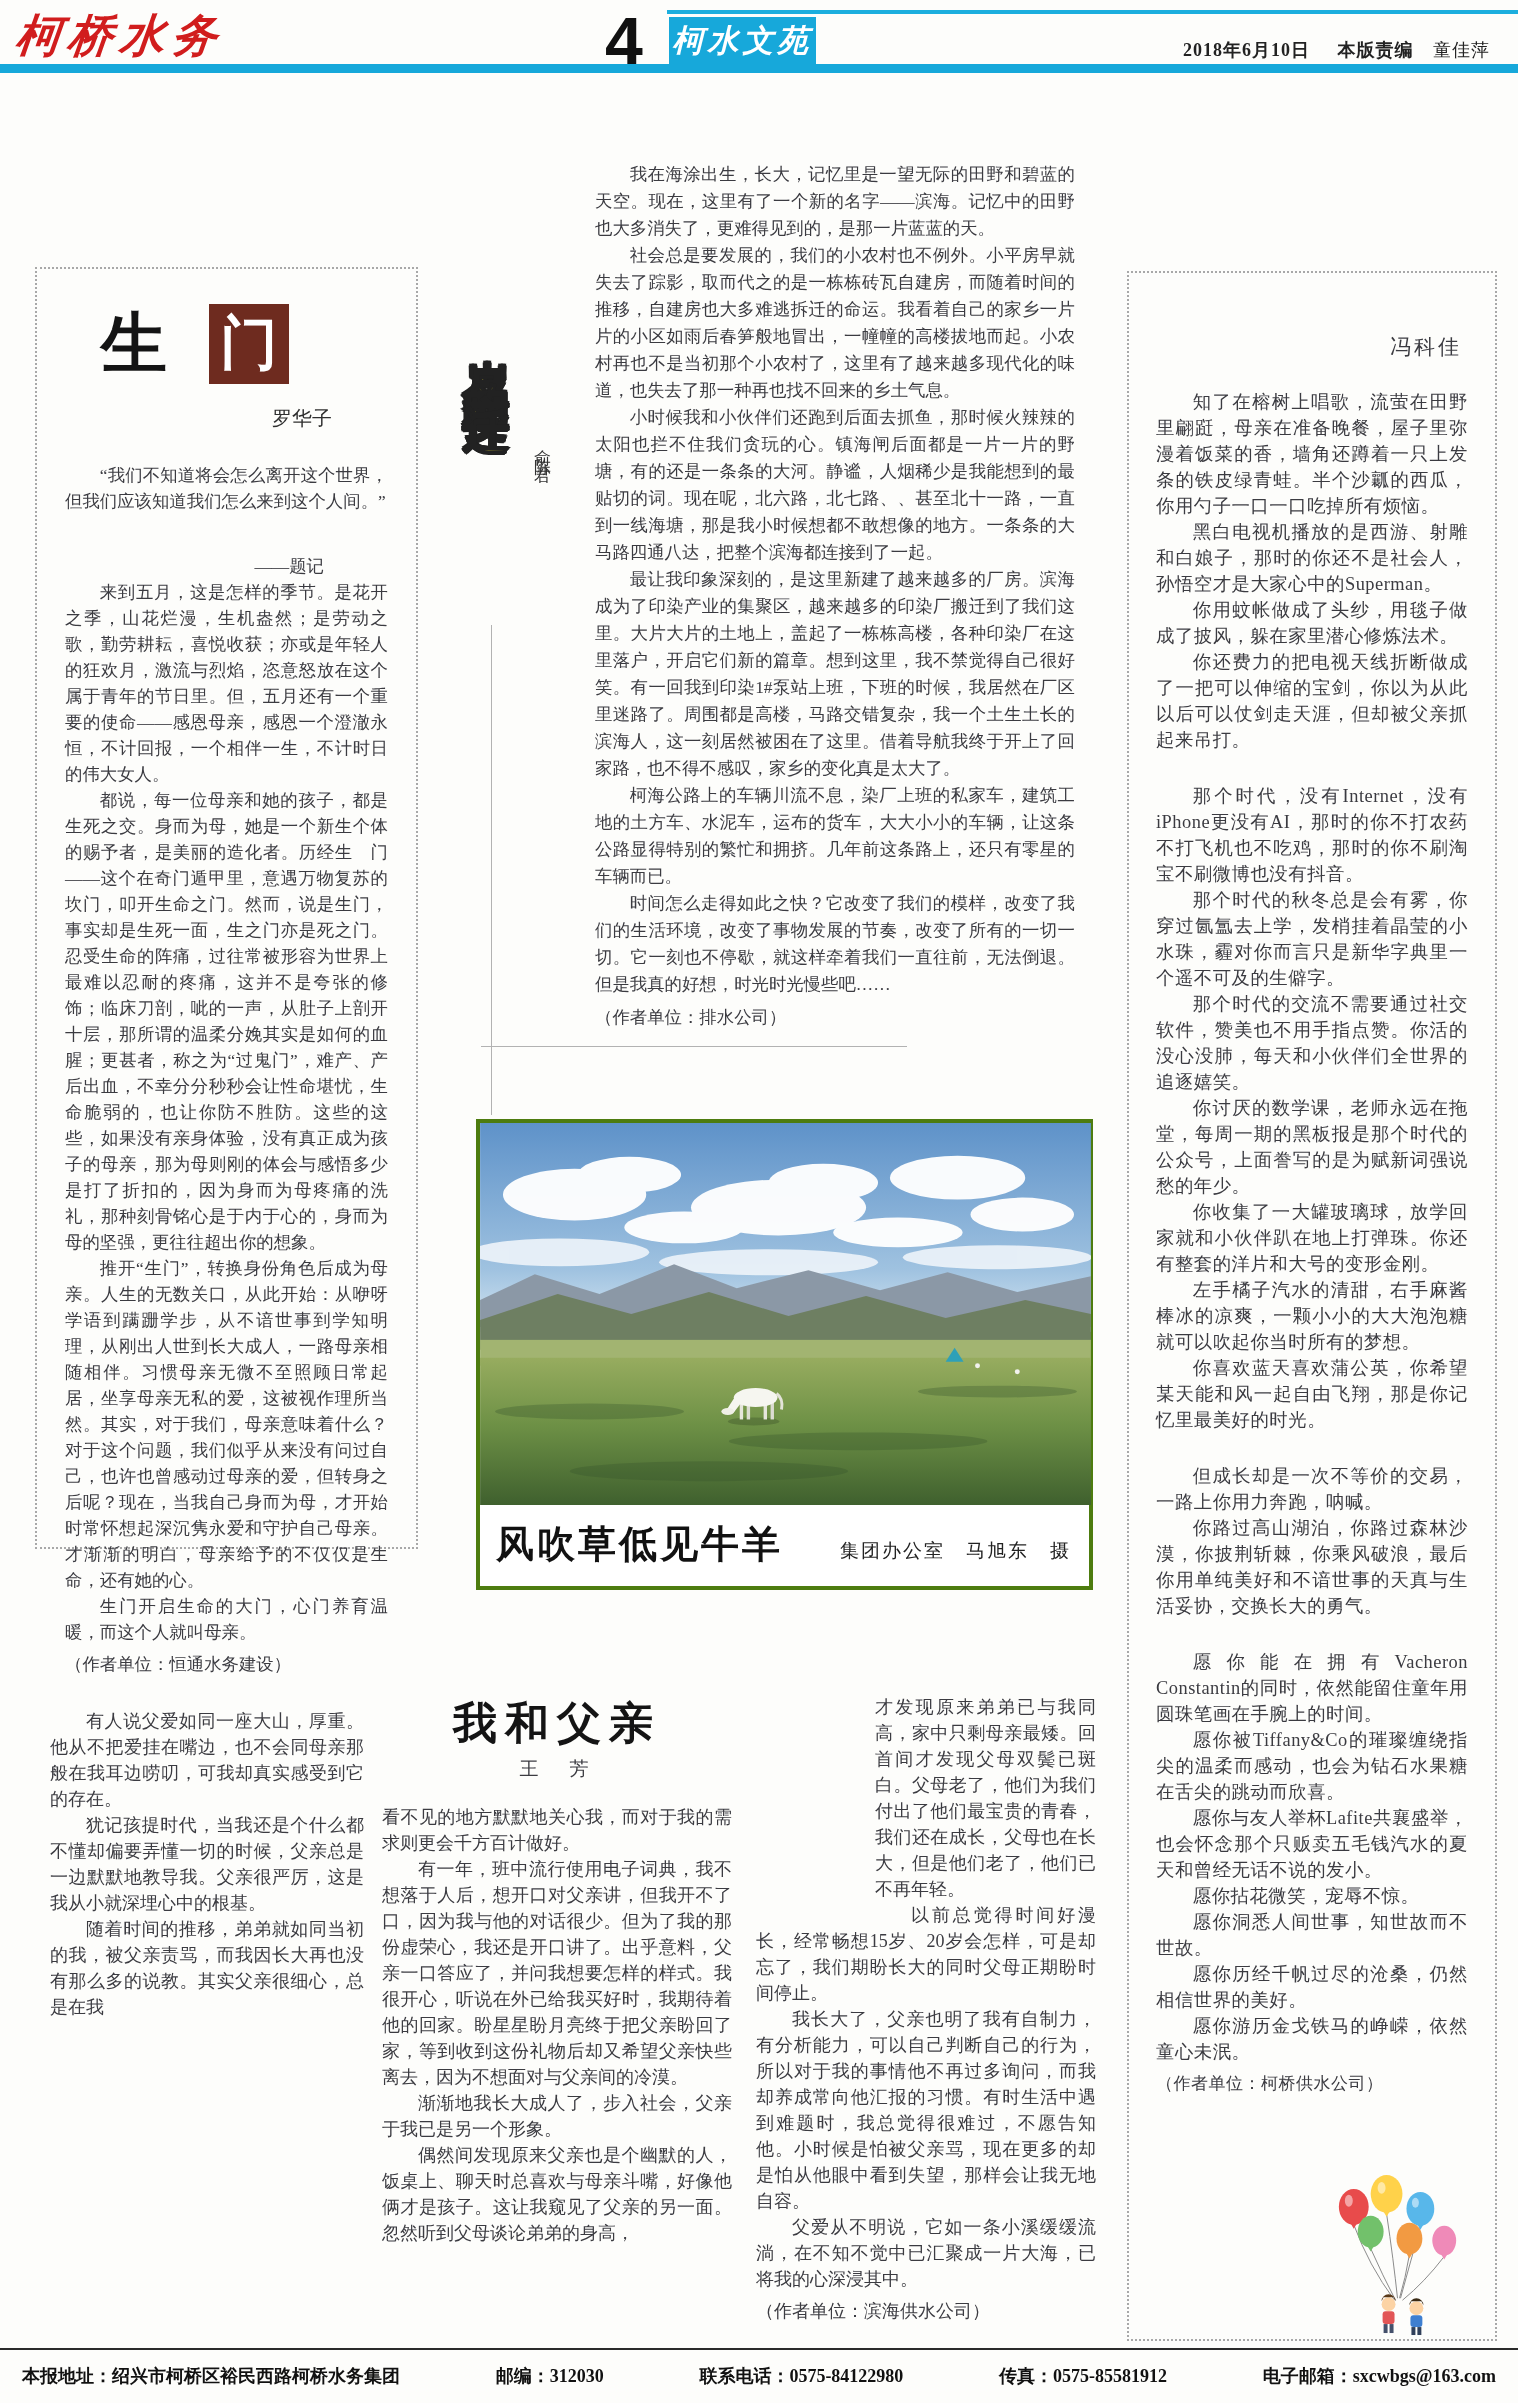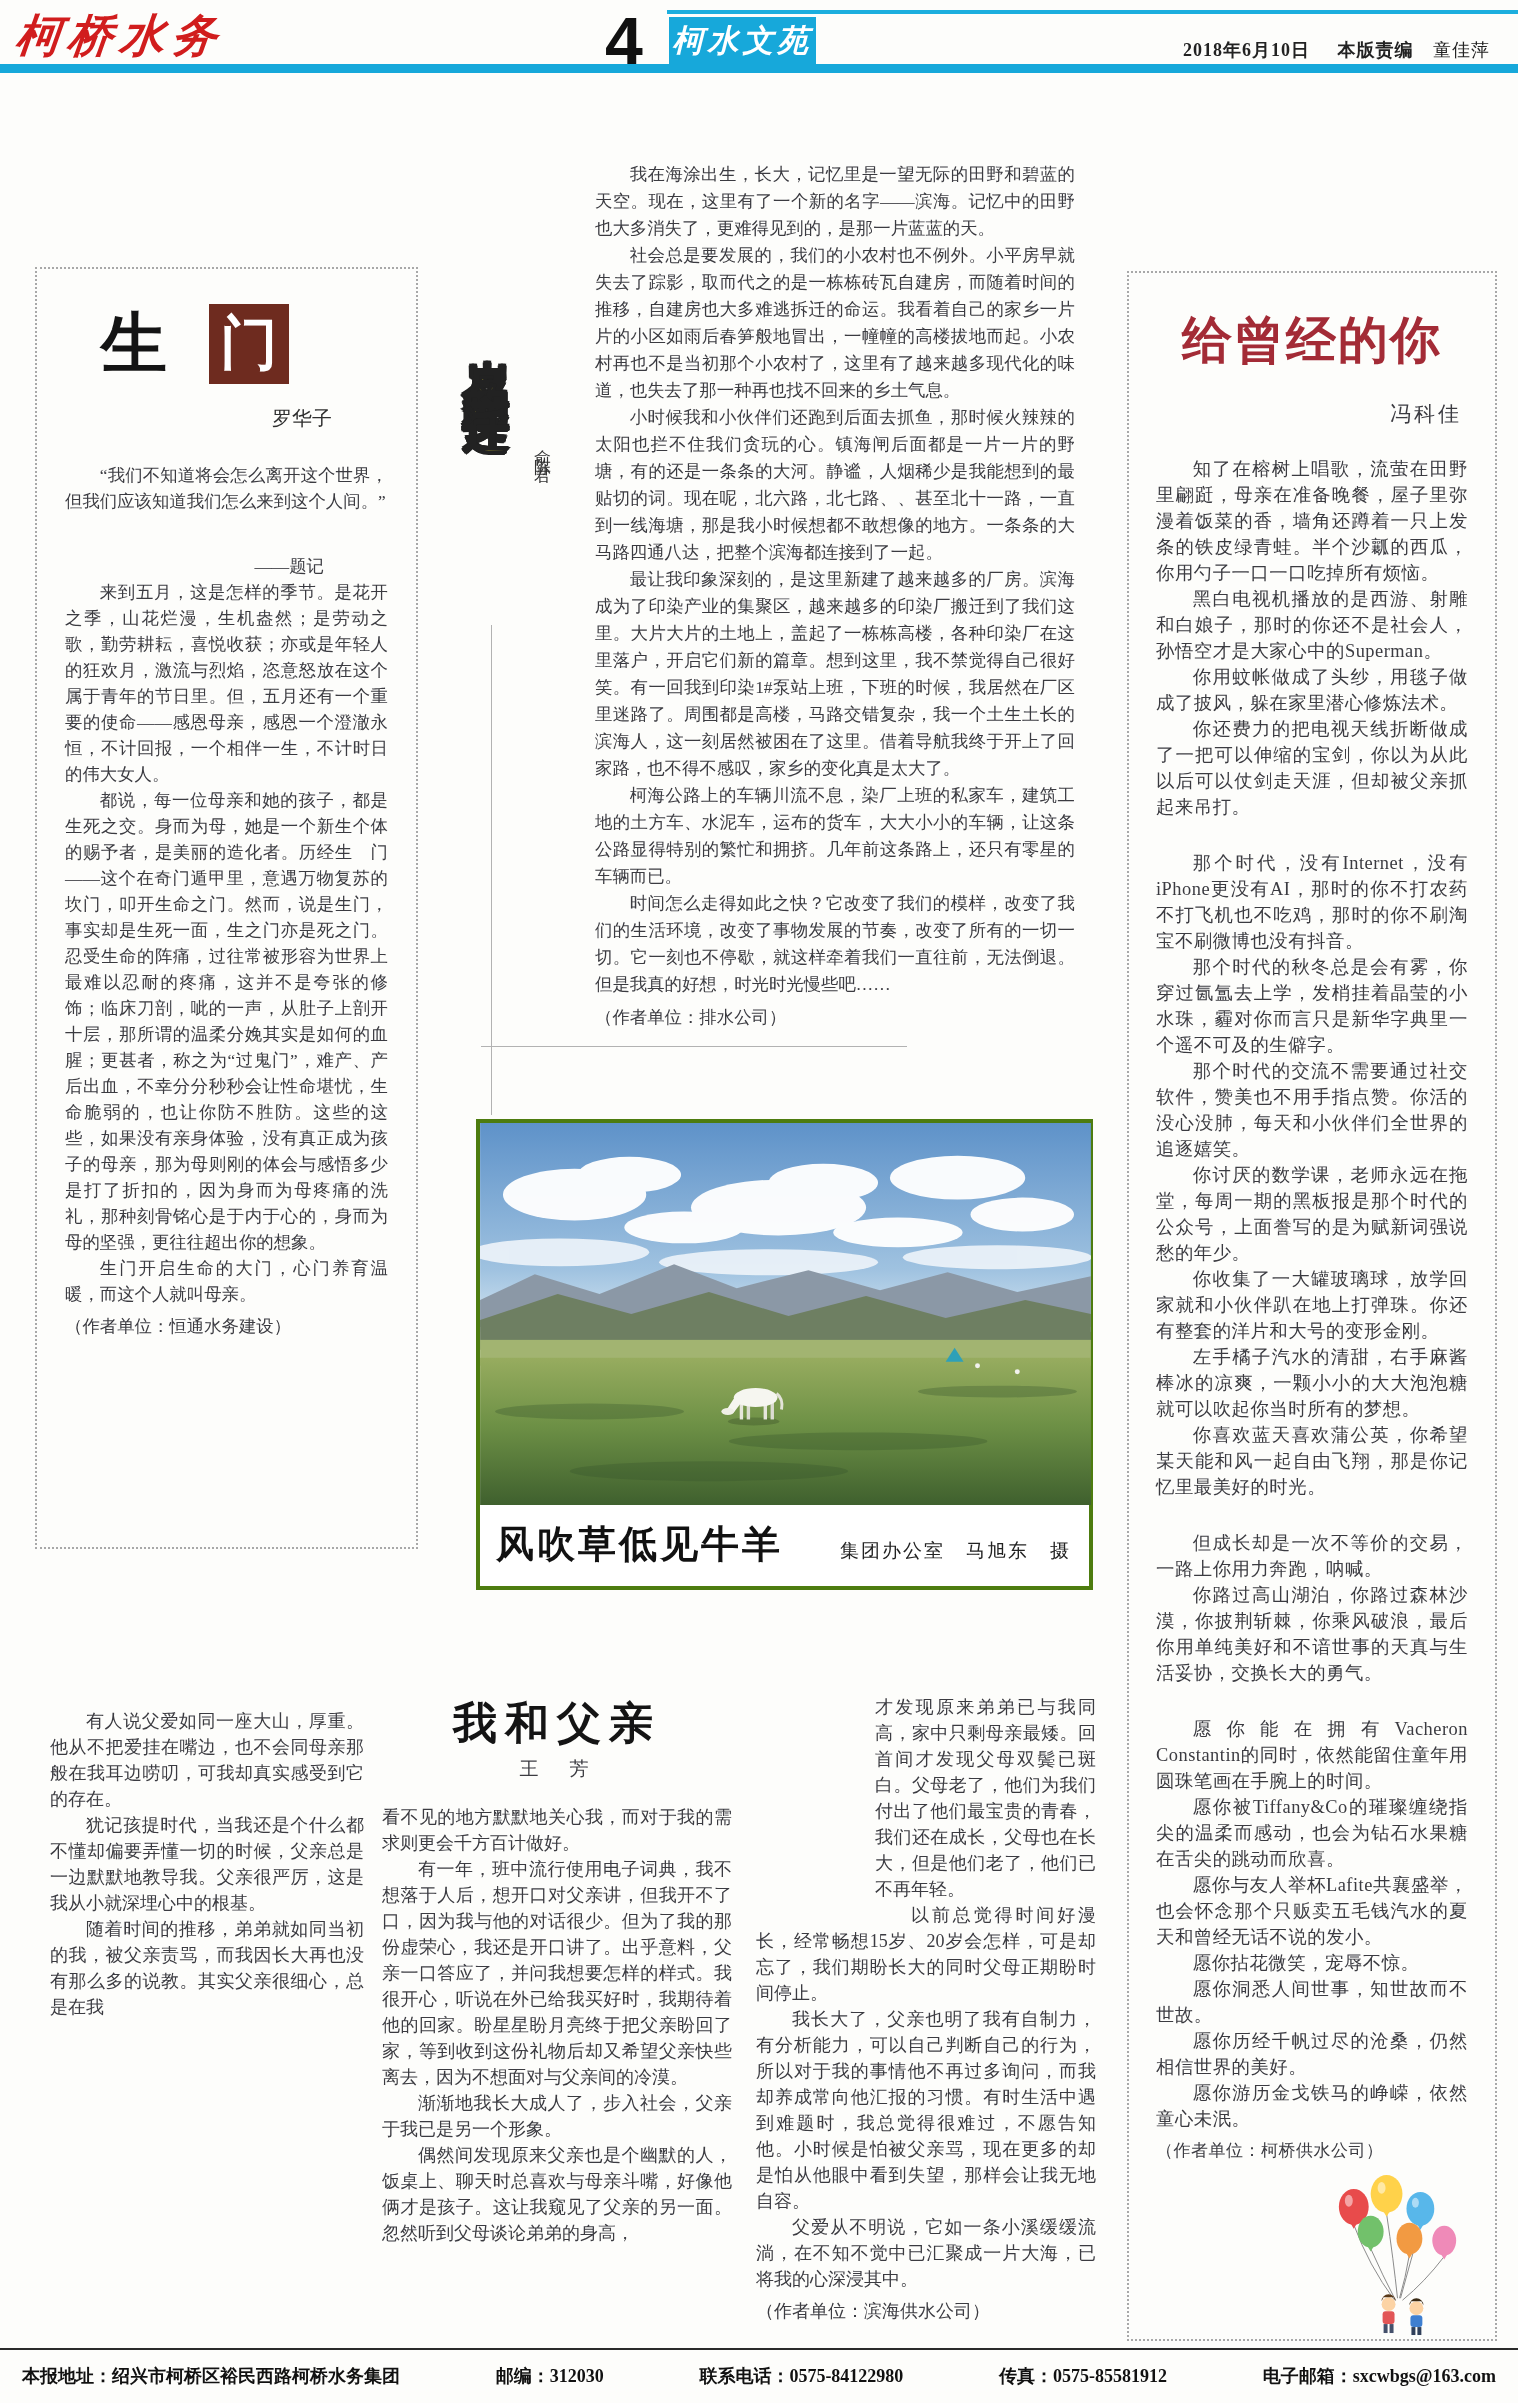--- a/index.html
+++ b/index.html
@@ -143,20 +143,21 @@
     <div class="sm-title-row">
       <span class="sm-title-main">生</span>
       <span class="sm-title-boxed">门</span>
     </div>
     <div class="sm-author">罗华子</div>
     <div class="sm-body a-body">
       <p class="epigraph">“我们不知道将会怎么离开这个世界，但我们应该知道我们怎么来到这个人间。”</p>
       <p class="epigraph-credit">——题记</p>
       <p>来到五月，这是怎样的季节。是花开之季，山花烂漫，生机盎然；是劳动之歌，勤劳耕耘，喜悦收获；亦或是年轻人的狂欢月，激流与烈焰，恣意怒放在这个属于青年的节日里。但，五月还有一个重要的使命——感恩母亲，感恩一个澄澈永恒，不计回报，一个相伴一生，不计时日的伟大女人。</p>
       <p>都说，每一位母亲和她的孩子，都是生死之交。身而为母，她是一个新生个体的赐予者，是美丽的造化者。历经生　门——这个在奇门遁甲里，意遇万物复苏的坎门，叩开生命之门。然而，说是生门，事实却是生死一面，生之门亦是死之门。忍受生命的阵痛，过往常被形容为世界上最难以忍耐的疼痛，这并不是夸张的修饰；临床刀剖，呲的一声，从肚子上剖开十层，那所谓的温柔分娩其实是如何的血腥；更甚者，称之为“过鬼门”，难产、产后出血，不幸分分秒秒会让性命堪忧，生命脆弱的，也让你防不胜防。这些的这些，如果没有亲身体验，没有真正成为孩子的母亲，那为母则刚的体会与感悟多少是打了折扣的，因为身而为母疼痛的洗礼，那种刻骨铭心是于内于心的，身而为母的坚强，更往往超出你的想象。</p>
+      <p>推开“生门”，转换身份角色后成为母亲。人生的无数关口，从此开始：从咿呀学语到蹒跚学步，从不谙世事到学知明理，从刚出人世到长大成人，一路母亲相随相伴。习惯母亲无微不至照顾日常起居，坐享母亲无私的爱，这被视作理所当然。其实，对于我们，母亲意味着什么？对于这个问题，我们似乎从来没有问过自己，也许也曾感动过母亲的爱，但转身之后呢？现在，当我自己身而为母，才开始时常怀想起深沉隽永爱和守护自己母亲。才渐渐的明白，母亲给予的不仅仅是生命，还有她的心。</p>
       <p>生门开启生命的大门，心门养育温暖，而这个人就叫母亲。</p>
       <p class="attr">（作者单位：恒通水务建设）</p>
     </div>
   </div>
 
   <div class="vtitle">岁月的变迁</div>
   <div class="vauthor">俞陈君</div>
   <div class="sep-v"></div>
   <div class="sep-h"></div>
   <div class="suiyue-text a-body">
@@ -248,21 +249,20 @@
       <div class="fq-spacer"></div>
       <p class="noindent">才发现原来弟弟已与我同高，家中只剩母亲最矮。回首间才发现父母双鬓已斑白。父母老了，他们为我们付出了他们最宝贵的青春，我们还在成长，父母也在长大，但是他们老了，他们已不再年轻。</p>
       <p>以前总觉得时间好漫长，经常畅想15岁、20岁会怎样，可是却忘了，我们期盼长大的同时父母正期盼时间停止。</p>
       <p>我长大了，父亲也明了我有自制力，有分析能力，可以自己判断自己的行为，所以对于我的事情他不再过多询问，而我却养成常向他汇报的习惯。有时生活中遇到难题时，我总觉得很难过，不愿告知他。小时候是怕被父亲骂，现在更多的却是怕从他眼中看到失望，那样会让我无地自容。</p>
       <p>父爱从不明说，它如一条小溪缓缓流淌，在不知不觉中已汇聚成一片大海，已将我的心深浸其中。</p>
       <p class="attr">（作者单位：滨海供水公司）</p>
     </div>
   </div>
 
   <div class="box-gei">
-    <div class="gei-title">给曾经的你</div>
     <div class="gei-author">冯科佳</div>
     <div class="gei-body a-body">
       <p>知了在榕树上唱歌，流萤在田野里翩跹，母亲在准备晚餐，屋子里弥漫着饭菜的香，墙角还蹲着一只上发条的铁皮绿青蛙。半个沙瓤的西瓜，你用勺子一口一口吃掉所有烦恼。</p>
       <p>黑白电视机播放的是西游、射雕和白娘子，那时的你还不是社会人，孙悟空才是大家心中的Superman。</p>
       <p>你用蚊帐做成了头纱，用毯子做成了披风，躲在家里潜心修炼法术。</p>
       <p>你还费力的把电视天线折断做成了一把可以伸缩的宝剑，你以为从此以后可以仗剑走天涯，但却被父亲抓起来吊打。</p>
       <p class="gap">那个时代，没有Internet，没有iPhone更没有AI，那时的你不打农药不打飞机也不吃鸡，那时的你不刷淘宝不刷微博也没有抖音。</p>
       <p>那个时代的秋冬总是会有雾，你穿过氤氲去上学，发梢挂着晶莹的小水珠，霾对你而言只是新华字典里一个遥不可及的生僻字。</p>
       <p>那个时代的交流不需要通过社交软件，赞美也不用手指点赞。你活的没心没肺，每天和小伙伴们全世界的追逐嬉笑。</p>
       <p>你讨厌的数学课，老师永远在拖堂，每周一期的黑板报是那个时代的公众号，上面誊写的是为赋新词强说愁的年少。</p>

